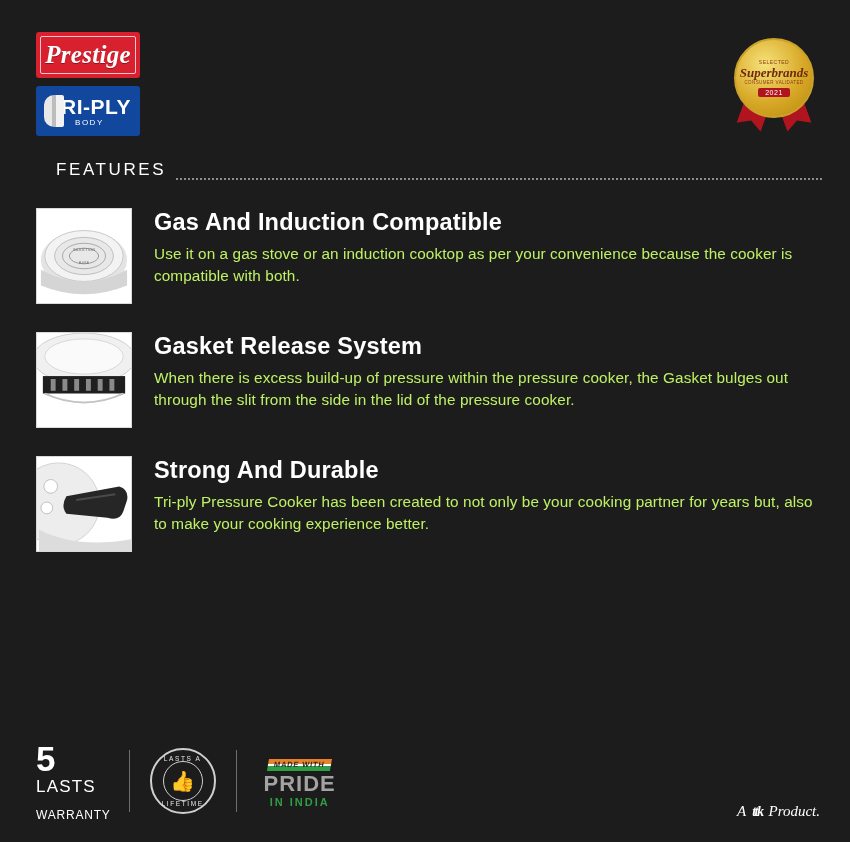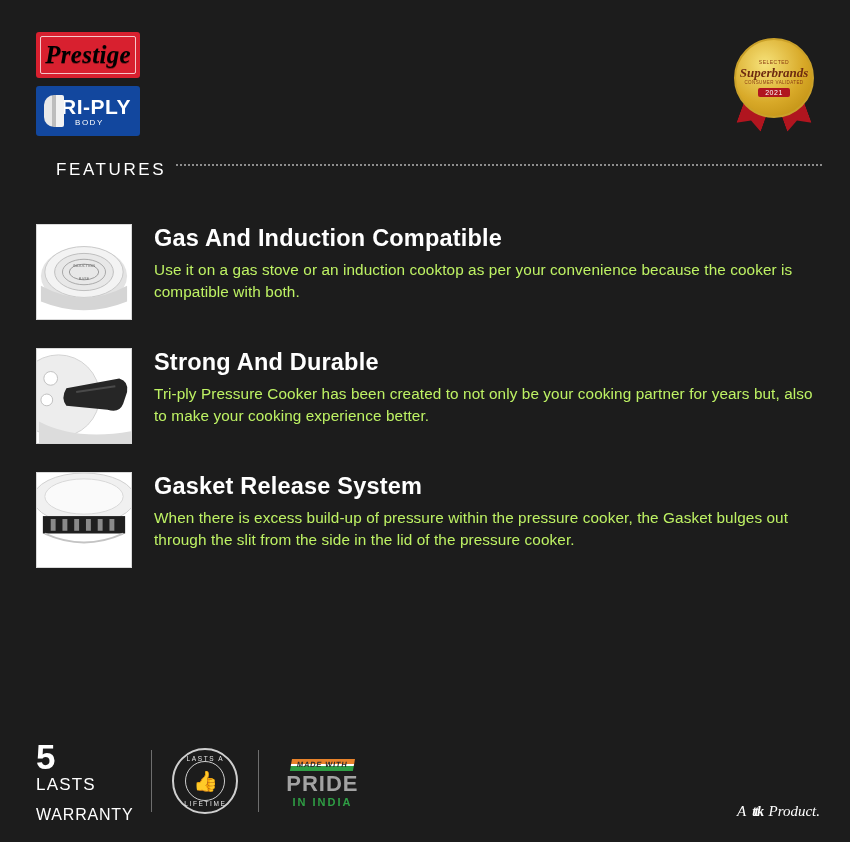--- a/index.html
+++ b/index.html
@@ -34,21 +34,21 @@
     justify-content: center;
     position: relative;
   }
   .brand-logo .inner {
     position: absolute;
     left: 4px; top: 4px; right: 4px; bottom: 4px;
     border: 1px solid rgba(255,255,255,.75);
     border-radius: 2px;
   }
   .brand-logo .word {
-    color: #000000;
+    color: #ffffff;
     font-family: "Liberation Serif", serif;
     font-size: 25px;
     font-style: italic;
     font-weight: bold;
     letter-spacing: .3px;
     position: relative;
     z-index: 2;
     text-shadow: 0 1px 0 rgba(0,0,0,.35);
   }
   .triply {
@@ -152,42 +152,42 @@
   .seal .tail-l { left: 12px; transform: rotate(20deg); clip-path: polygon(0 0, 100% 0, 100% 100%, 50% 72%, 0 100%); }
   .seal .tail-r { right: 12px; transform: rotate(-20deg); clip-path: polygon(0 0, 100% 0, 100% 100%, 50% 72%, 0 100%); }
 
   
   .features-head {
     position: absolute;
     left: 56px;
     top: 160px;
     right: 28px;
     display: flex;
-    align-items: flex-start;
+    align-items: flex-end;
     gap: 10px;
   }
   .features-head .label {
     color: #ffffff;
     font-size: 17px;
     letter-spacing: 2.6px;
     font-weight: normal;
     white-space: nowrap;
   }
   .features-head .rule {
     flex: 1;
     height: 0;
     border-top: 2px dotted #8d8d8d;
     margin-top: 4px;
   }
 
   
   .feature-list {
     position: absolute;
     left: 36px;
-    top: 224px;
+    top: 208px;
     right: 30px;
   }
   .feature {
     display: flex;
     gap: 22px;
     margin-bottom: 28px;
   }
   .thumb {
     width: 96px;
     height: 96px;
@@ -236,21 +236,21 @@
     letter-spacing: .5px;
     display: block;
   }
   .warranty .yrs {
     font-size: 17px;
     letter-spacing: 1.2px;
     display: block;
     margin-top: 2px;
   }
   .warranty .wrt {
-    font-size: 16px;
+    font-size: 12px;
     letter-spacing: .8px;
     display: block;
     margin-top: 14px;
   }
   .divider {
     width: 1px;
     height: 62px;
     background: #6e6e6e;
   }
   .lasts {
@@ -387,38 +387,20 @@
           <ellipse cx="48" cy="48" rx="22" ry="13" fill="none" stroke="#a8a8a8" stroke-width="1"></ellipse>
           <ellipse cx="48" cy="48" rx="15" ry="8" fill="none" stroke="#9a9a9a" stroke-width="1"></ellipse>
           <text x="48" y="43" font-size="4" fill="#6e6e6e" text-anchor="middle" font-family="DejaVu Sans">INDUCTION</text>
           <text x="48" y="56" font-size="4" fill="#6e6e6e" text-anchor="middle" font-family="DejaVu Sans">BASE</text>
           <path d="M4 62 Q48 86 92 62 L92 78 Q48 96 4 78 Z" fill="#d5d5d5"></path>
         </svg>
       </div>
       <div class="ftext">
         <div class="ftitle">Gas And Induction Compatible</div>
         <div class="fdesc">Use it on a gas stove or an induction cooktop as per your convenience because the cooker is compatible with both.</div>
-      </div>
-    </div>
-
-    <div class="feature">
-      <div class="thumb">
-        <svg viewBox="0 0 96 96" aria-hidden="true">
-          <rect x="0" y="0" width="96" height="96" fill="#ffffff"></rect>
-          <circle cx="22" cy="48" r="42" fill="#ededed" stroke="#d2d2d2"></circle>
-          <circle cx="14" cy="30" r="7" fill="#ffffff" stroke="#bfbfbf"></circle>
-          <circle cx="10" cy="52" r="6" fill="#ffffff" stroke="#bfbfbf"></circle>
-          <path d="M30 40 L84 30 Q94 33 92 44 L88 56 Q84 66 72 62 L30 58 Q24 50 30 40 Z" fill="#262626"></path>
-          <path d="M40 44 L80 38" stroke="#4a4a4a" stroke-width="2"></path>
-          <path d="M2 74 Q40 94 96 84 L96 96 L2 96 Z" fill="#dcdcdc"></path>
-        </svg>
-      </div>
-      <div class="ftext">
-        <div class="ftitle">Strong And Durable</div>
-        <div class="fdesc">Tri-ply Pressure Cooker has been created to not only be your cooking partner for years but, also to make your cooking experience better.</div>
       </div>
     </div>
 
     <div class="feature">
       <div class="thumb">
         <svg viewBox="0 0 96 96" aria-hidden="true">
           <rect x="0" y="0" width="96" height="96" fill="#ffffff"></rect>
           <ellipse cx="48" cy="26" rx="52" ry="26" fill="#f0f0f0" stroke="#cfcfcf"></ellipse>
           <ellipse cx="48" cy="24" rx="40" ry="18" fill="#fafafa" stroke="#d8d8d8"></ellipse>
           <rect x="6" y="44" width="84" height="18" fill="#1f1f1f"></rect>
@@ -431,20 +413,38 @@
           <rect x="0" y="62" width="96" height="34" fill="#ffffff"></rect>
           <path d="M8 62 Q48 80 88 62" stroke="#c4c4c4" stroke-width="2" fill="none"></path>
         </svg>
       </div>
       <div class="ftext">
         <div class="ftitle">Gasket Release System</div>
         <div class="fdesc">When there is excess build-up of pressure within the pressure cooker, the Gasket bulges out through the slit from the side in the lid of the pressure cooker.</div>
       </div>
     </div>
 
+    <div class="feature">
+      <div class="thumb">
+        <svg viewBox="0 0 96 96" aria-hidden="true">
+          <rect x="0" y="0" width="96" height="96" fill="#ffffff"></rect>
+          <circle cx="22" cy="48" r="42" fill="#ededed" stroke="#d2d2d2"></circle>
+          <circle cx="14" cy="30" r="7" fill="#ffffff" stroke="#bfbfbf"></circle>
+          <circle cx="10" cy="52" r="6" fill="#ffffff" stroke="#bfbfbf"></circle>
+          <path d="M30 40 L84 30 Q94 33 92 44 L88 56 Q84 66 72 62 L30 58 Q24 50 30 40 Z" fill="#262626"></path>
+          <path d="M40 44 L80 38" stroke="#4a4a4a" stroke-width="2"></path>
+          <path d="M2 74 Q40 94 96 84 L96 96 L2 96 Z" fill="#dcdcdc"></path>
+        </svg>
+      </div>
+      <div class="ftext">
+        <div class="ftitle">Strong And Durable</div>
+        <div class="fdesc">Tri-ply Pressure Cooker has been created to not only be your cooking partner for years but, also to make your cooking experience better.</div>
+      </div>
+    </div>
+
   </div>
 
   <div class="footer">
     <div class="warranty">
       <span class="num">5</span>
       <span class="yrs">LASTS</span>
       <span class="wrt">WARRANTY</span>
     </div>
     <div class="divider"></div>
     <div class="lasts">

